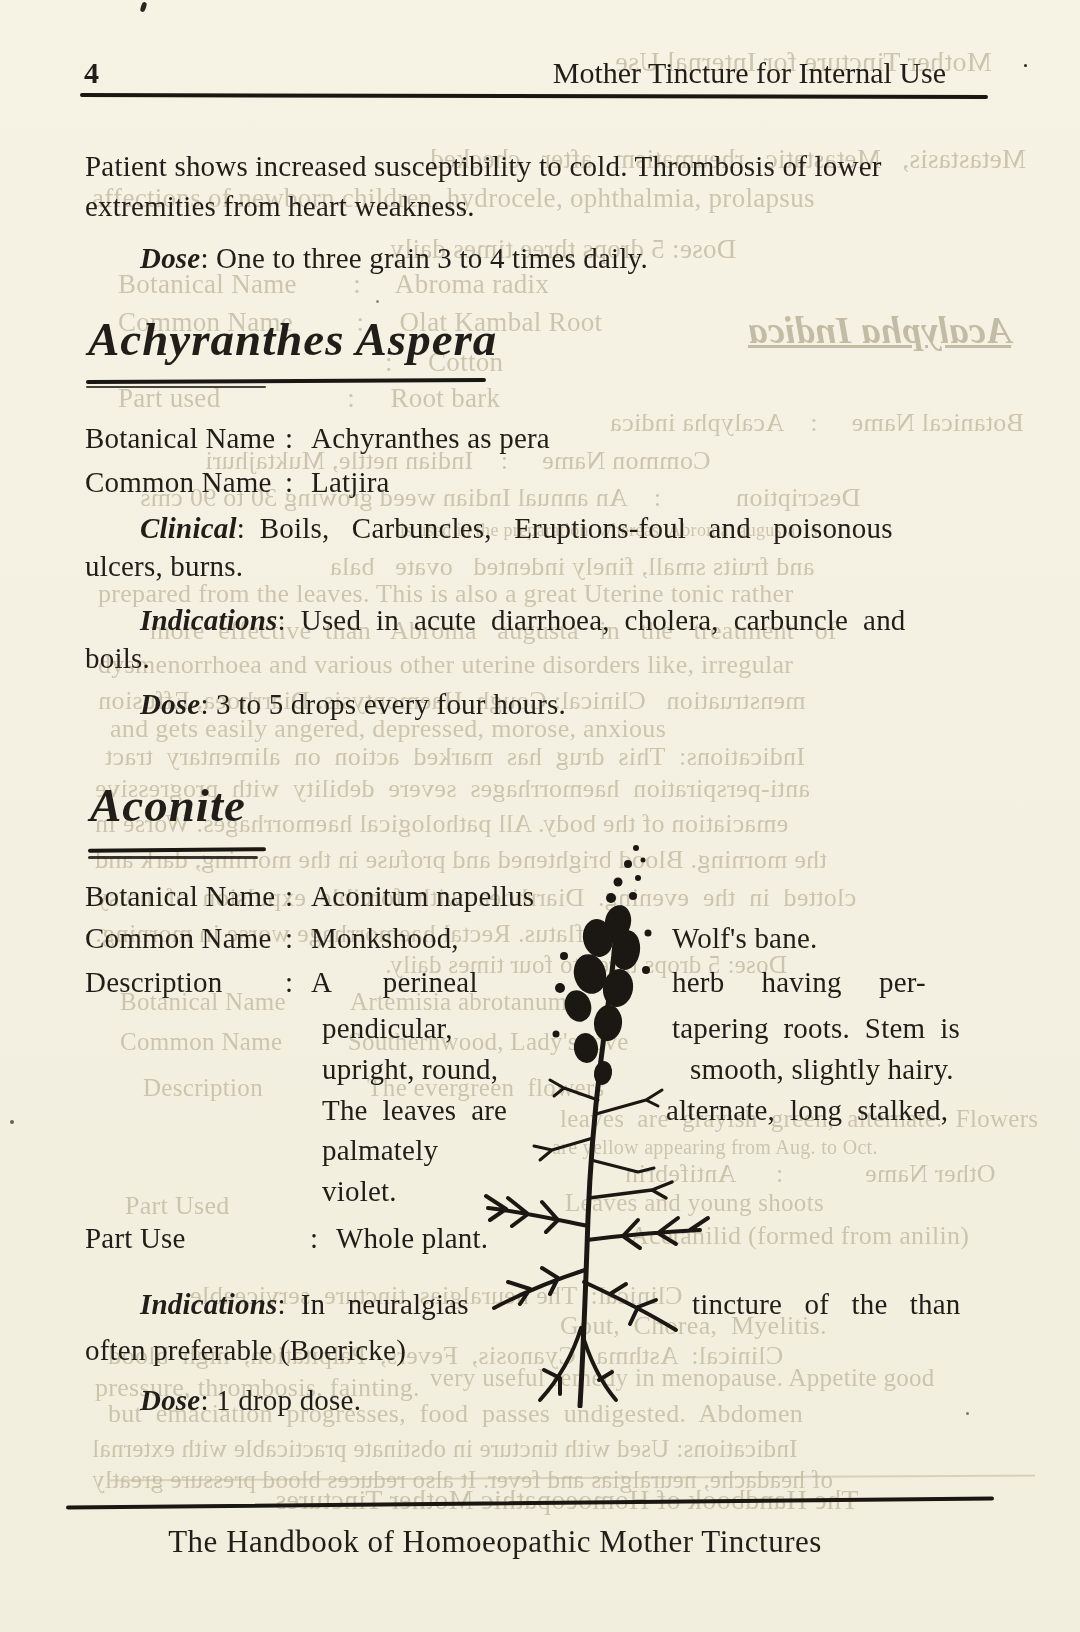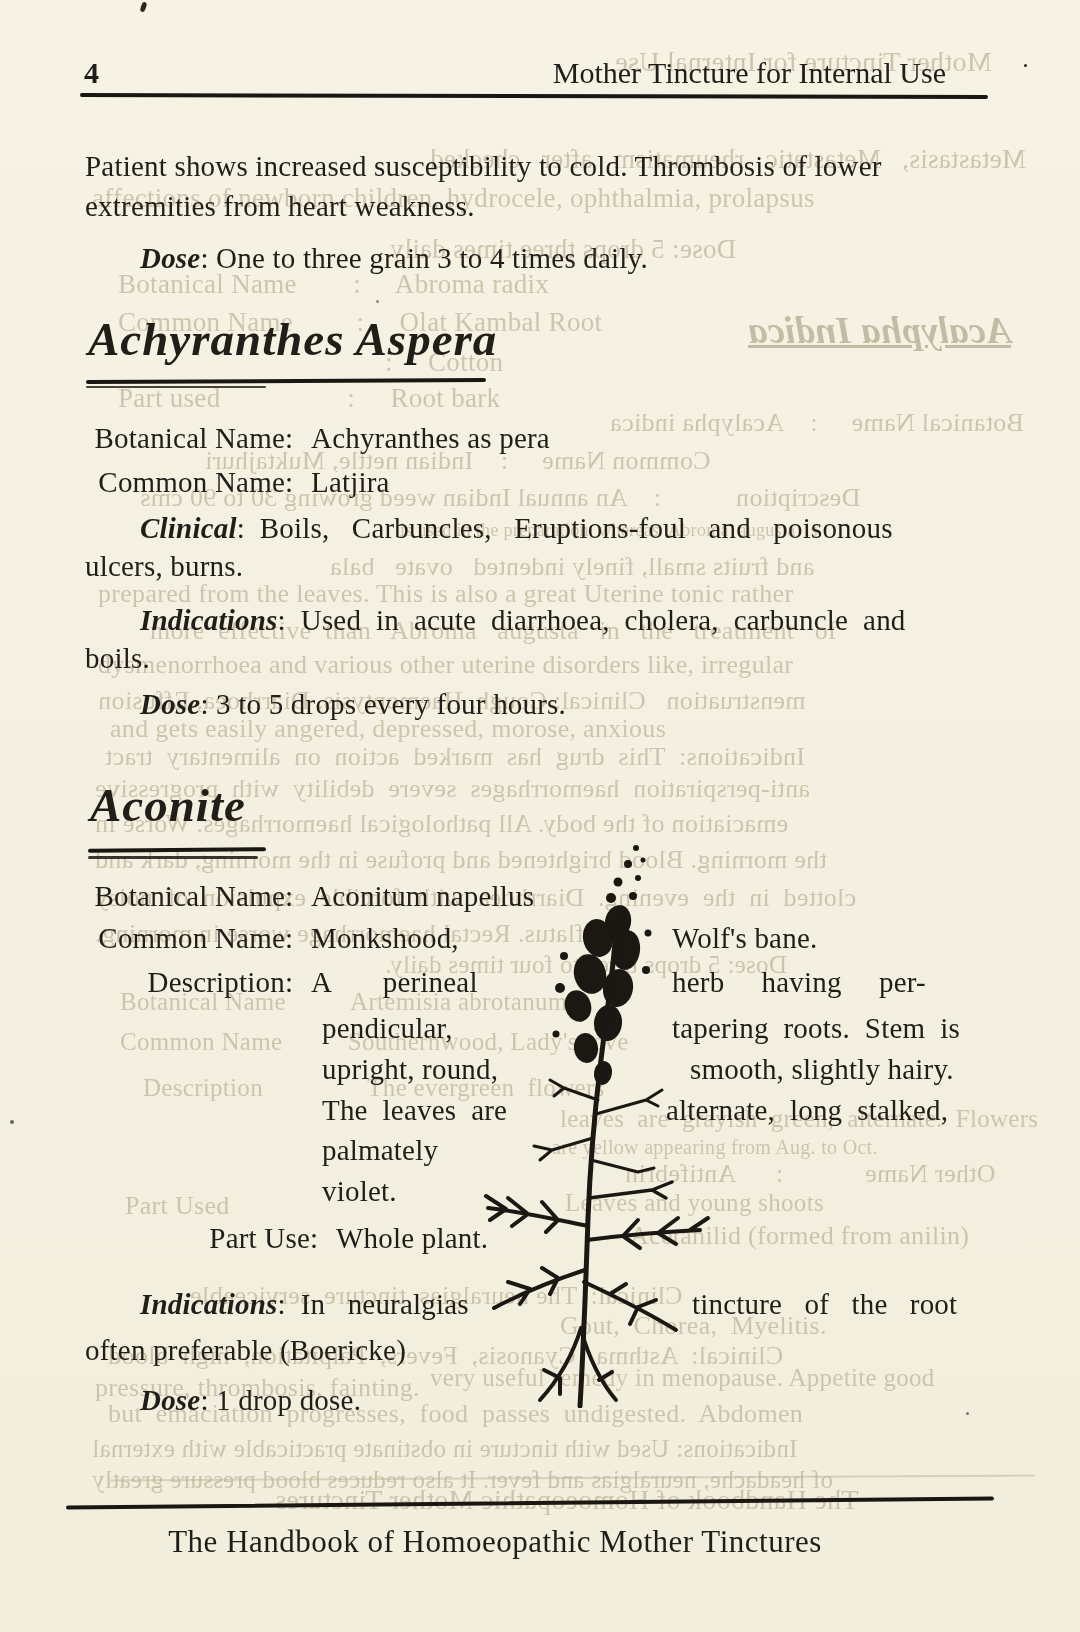--- a/index.html
+++ b/index.html
@@ -9,21 +9,21 @@
     font-family:"Liberation Serif","DejaVu Serif",serif;
     color:#211d18;
   }
   .layer{position:absolute;inset:0;}
   #ghost-layer{z-index:1;}
   #art-layer{z-index:2;}
   #text-layer{z-index:3;}
   
   .line{position:absolute;font-size:29px;line-height:1.15;white-space:pre;letter-spacing:.2px;}
   .bi{font-weight:bold;font-style:italic;}
-  .lbl{display:inline-block;width:200px;text-align:right;}
+  .lbl{display:inline-block;width:200px;}
   .col{display:inline-block;width:26px;}
   .rcell{position:absolute;left:350px;top:0;white-space:pre;}
   .heading{position:absolute;font-size:47px;font-weight:bold;font-style:italic;letter-spacing:1px;white-space:nowrap;}
   .rule{position:absolute;background:#1a1611;border-radius:2px;}
   .hdr-num{position:absolute;left:84px;top:56px;font-size:30px;font-weight:bold;}
   .hdr-title{position:absolute;right:134px;top:56px;font-size:30px;white-space:nowrap;}
   .footer-title{position:absolute;left:-45px;top:1524px;width:1080px;text-align:center;font-size:31px;letter-spacing:.5px;}
   
   .ghost{position:absolute;color:#bdb499;opacity:.72;white-space:pre;filter:blur(.45px);letter-spacing:.3px;}
   .ghost.mir{transform:scaleX(-1);}
@@ -163,21 +163,21 @@
     <div class="line" style="left:85px;top:966px;width:870px;"><span class="lbl">Description</span><span class="col">:</span><span>A       perineal</span><span class="rcell" style="left:587px;">herb     having     per-</span></div>
 
     <div class="line" style="left:322px;top:1012px;width:630px;"><span>pendicular,</span><span class="rcell">tapering  roots.  Stem  is</span></div>
     <div class="line" style="left:322px;top:1053px;width:630px;"><span>upright, round,</span><span class="rcell" style="left:368px;">smooth, slightly hairy.</span></div>
     <div class="line" style="left:322px;top:1094px;width:630px;"><span>The  leaves  are</span><span class="rcell" style="left:344px;">alternate,  long  stalked,</span></div>
     <div class="line" style="left:322px;top:1134px;width:630px;"><span>palmately</span></div>
     <div class="line" style="left:322px;top:1175px;width:630px;"><span>violet.</span><span class="rcell"></span></div>
 
     <div class="line" style="left:85px;top:1222px;"><span class="lbl" style="width:225px;">Part Use</span><span class="col">:</span><span>Whole plant.</span></div>
 
-    <div class="line" style="left:140px;top:1288px;width:815px;"><span class="bi">Indications</span><span>:  In   neuralgias</span><span class="rcell" style="left:552px;">tincture   of   the   root</span></div>
+    <div class="line" style="left:140px;top:1288px;width:815px;"><span class="bi">Indications</span><span>:  In   neuralgias</span><span class="rcell" style="left:552px;">tincture   of   the   than</span></div>
     <div class="line" style="left:85px;top:1334px;">often preferable (Boericke)</div>
 
     <div class="line" style="left:140px;top:1384px;"><span class="bi">Dose</span><span>: 1 drop dose.</span></div>
 
     <div class="rule" style="left:66px;top:1501px;width:928px;height:3.5px;transform:rotate(-0.55deg);"></div>
     <div class="footer-title">The Handbook of Homoeopathic Mother Tinctures</div>
 
     <div class="speck" style="left:141px;top:2px;width:5px;height:10px;border-radius:40%;transform:rotate(18deg);"></div>
     <div class="speck" style="left:1024px;top:64px;width:3px;height:3px;"></div>
     <div class="speck" style="left:10px;top:1120px;width:4px;height:4px;opacity:.7;"></div>

